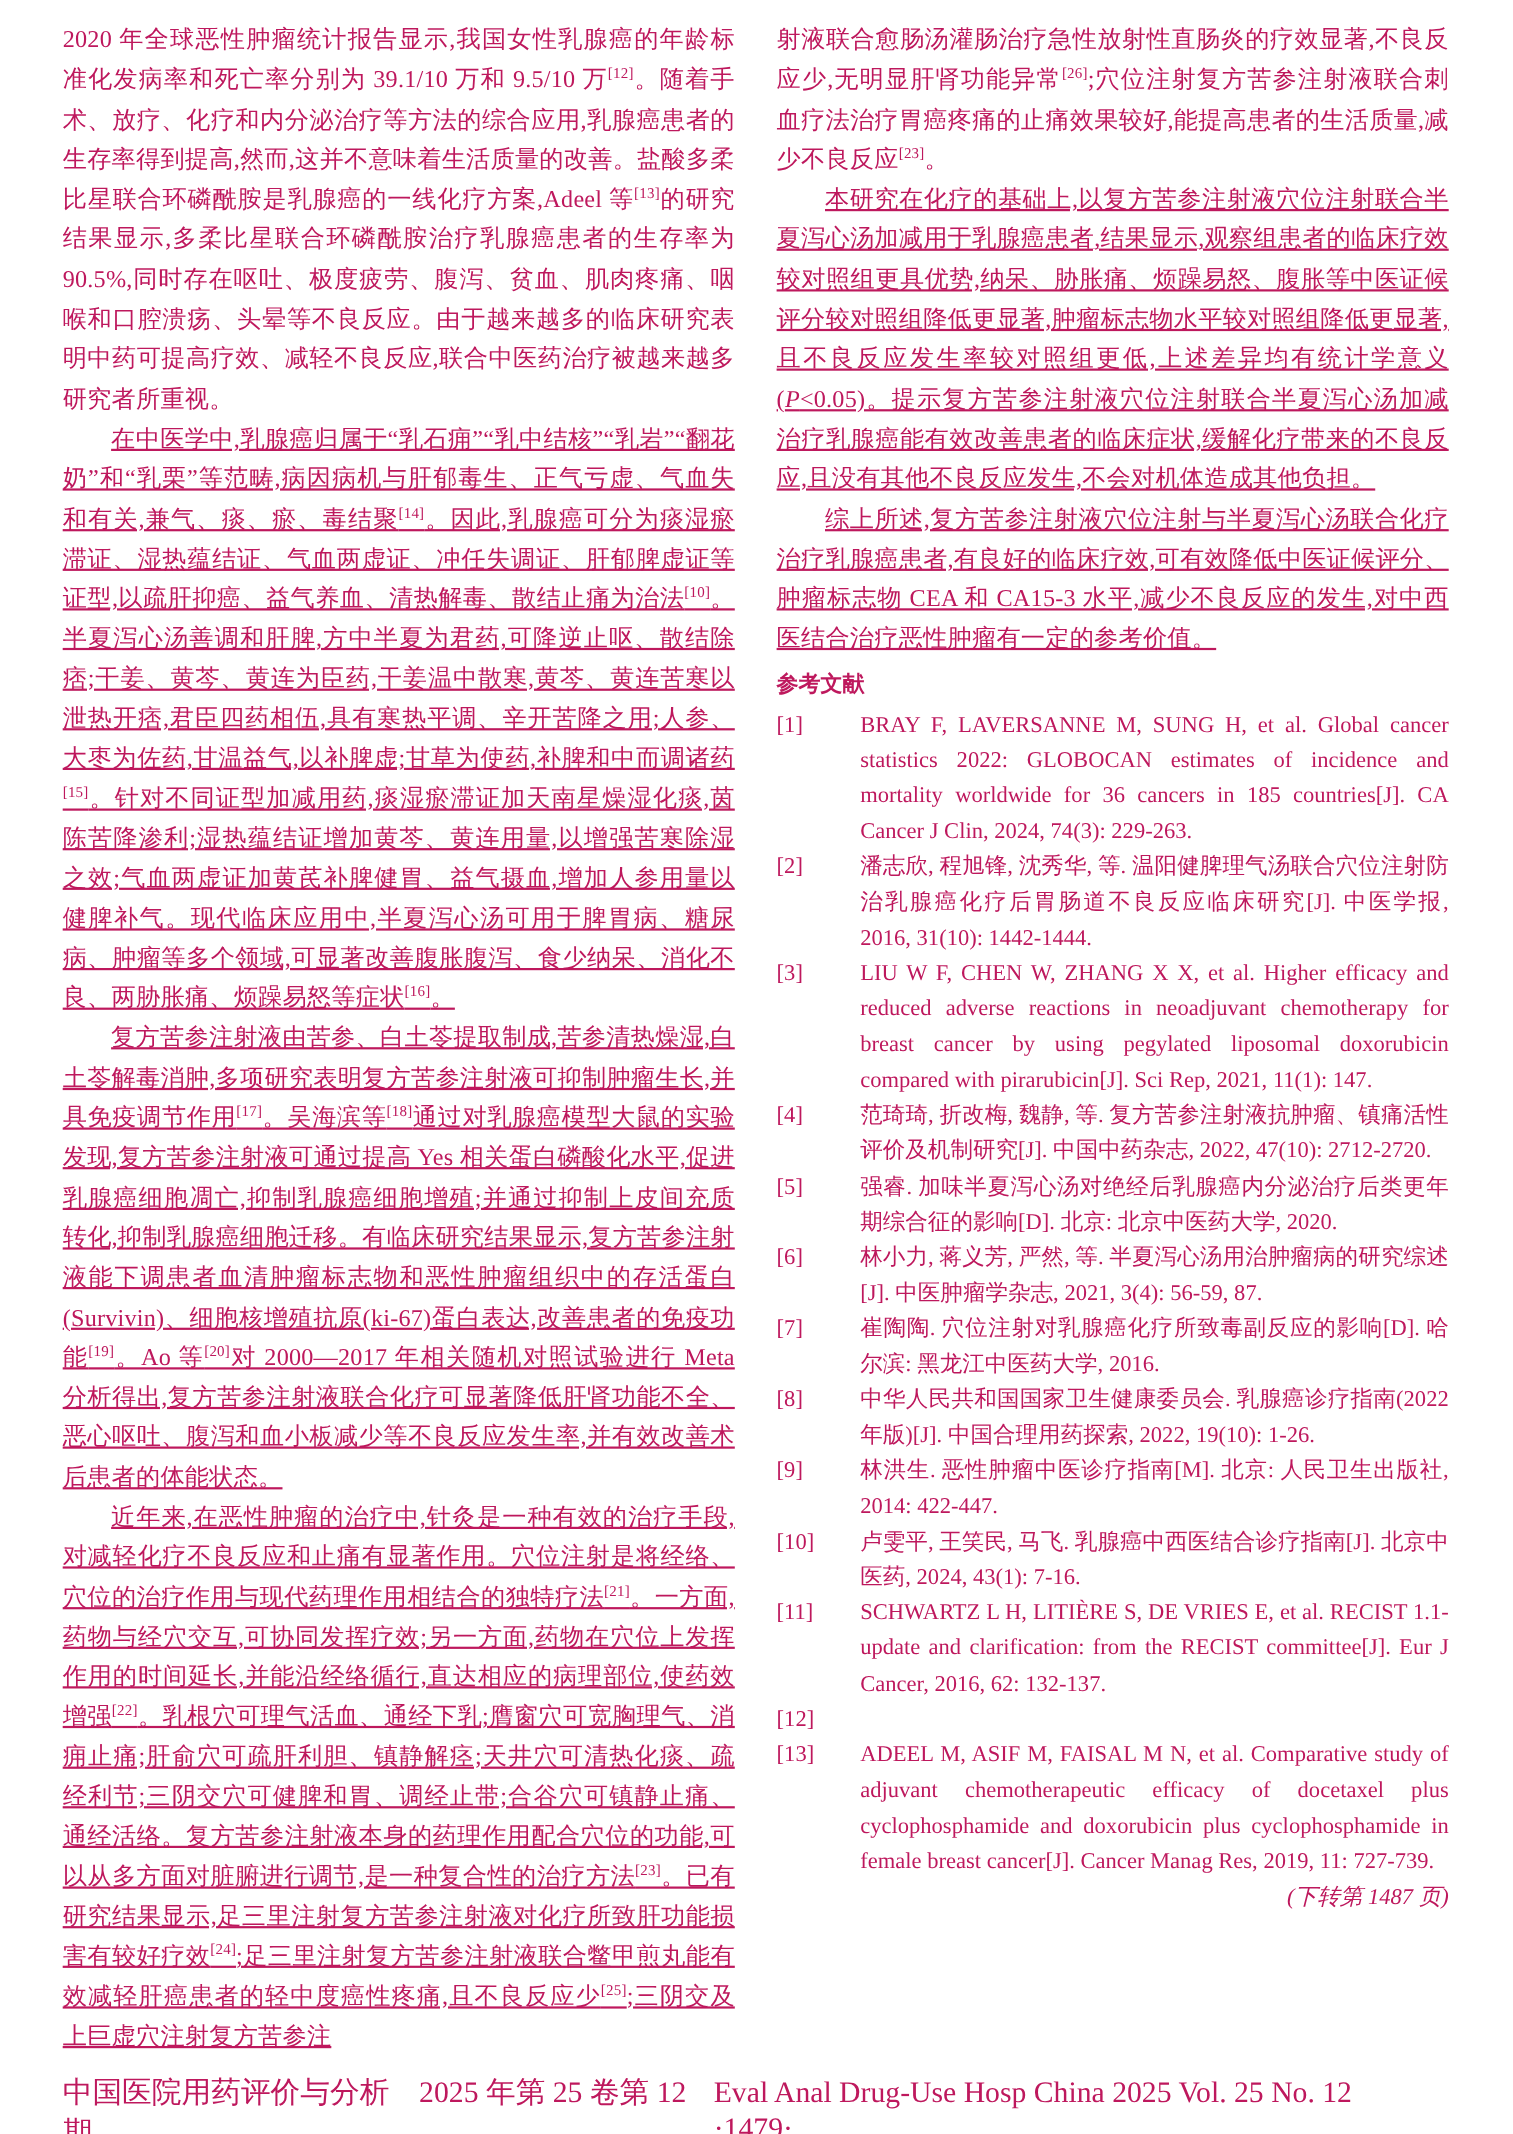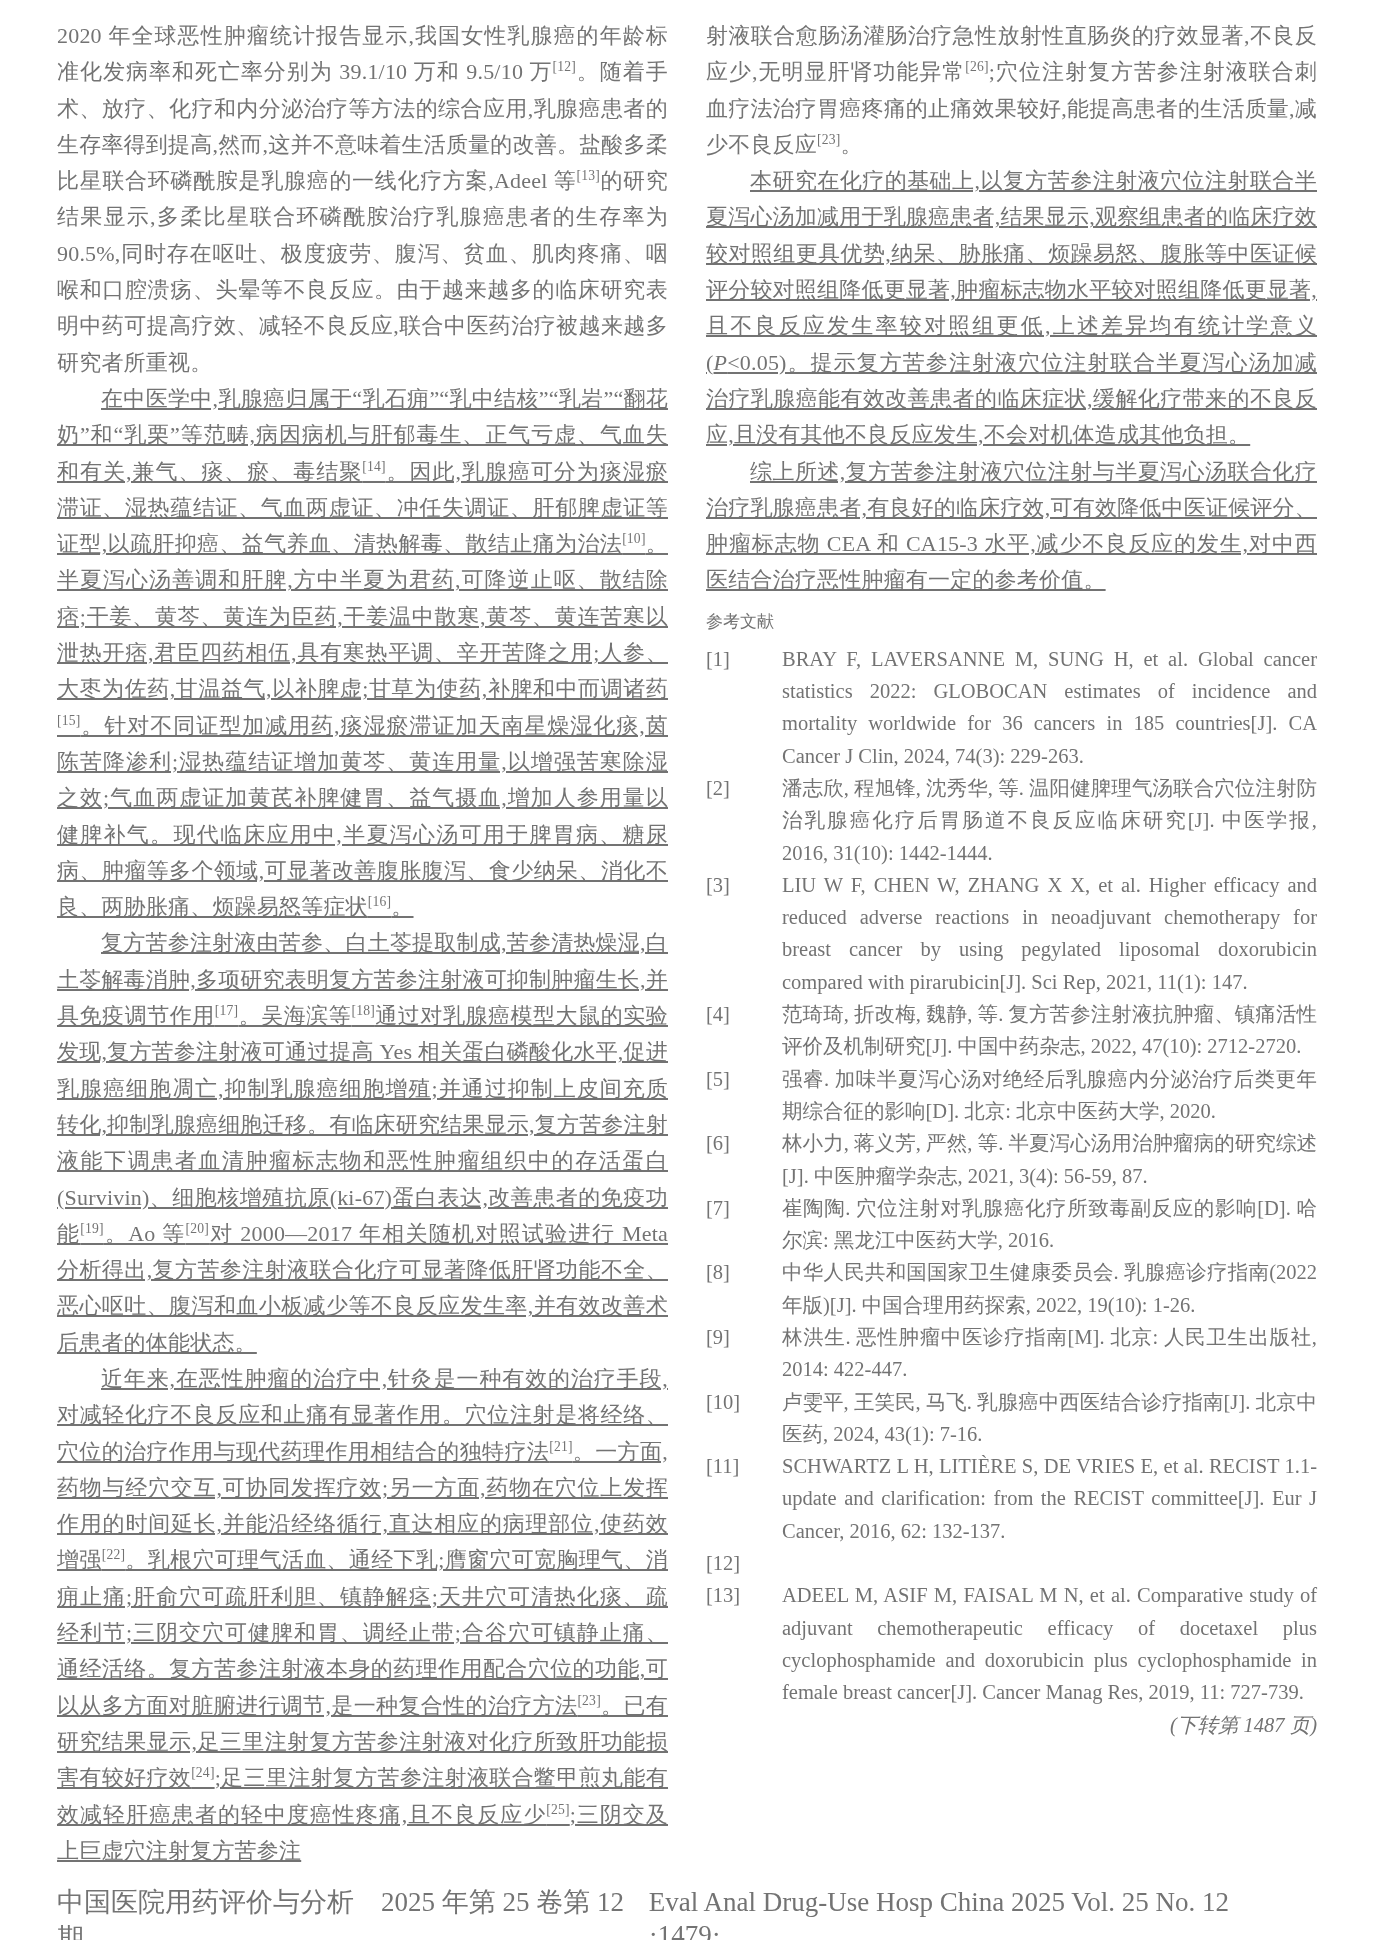--- a/index.html
+++ b/index.html
@@ -1,21 +1,21 @@
 <!DOCTYPE html>
 <html><head>
 <meta charset="utf-8">
 <style>
   html, body { margin: 0; padding: 0; background: #ffffff; }
   .page {
     position: relative;
     width: 1375px;
     height: 1940px;
     background: #ffffff;
-    color: #737373;
+    color: #be185d;
     font-family: "Liberation Serif", "DejaVu Serif", serif;
     overflow: hidden;
   }
   .columns {
     position: absolute;
     top: 18px;
     left: 57px;
     width: 1261px;
     display: flex;
     gap: 38px;
@@ -32,22 +32,22 @@
     letter-spacing: 0.2px;
   }
   .para.indent { text-indent: 2em; text-decoration: underline; }
   sup.supref {
     font-size: 0.62em;
     line-height: 0;
     vertical-align: super;
   }
   .refs-heading {
     font-family: "DejaVu Sans", sans-serif;
-    font-weight: 400;
-    font-size: 17px;
+    font-weight: 700;
+    font-size: 20px;
     line-height: 40px;
     margin: 2px 0 2px 0;
   }
   .ref-item {
     display: flex;
     font-size: 20.5px;
     line-height: 32.3px;
   }
   .ref-num {
     flex: 0 0 76px;

